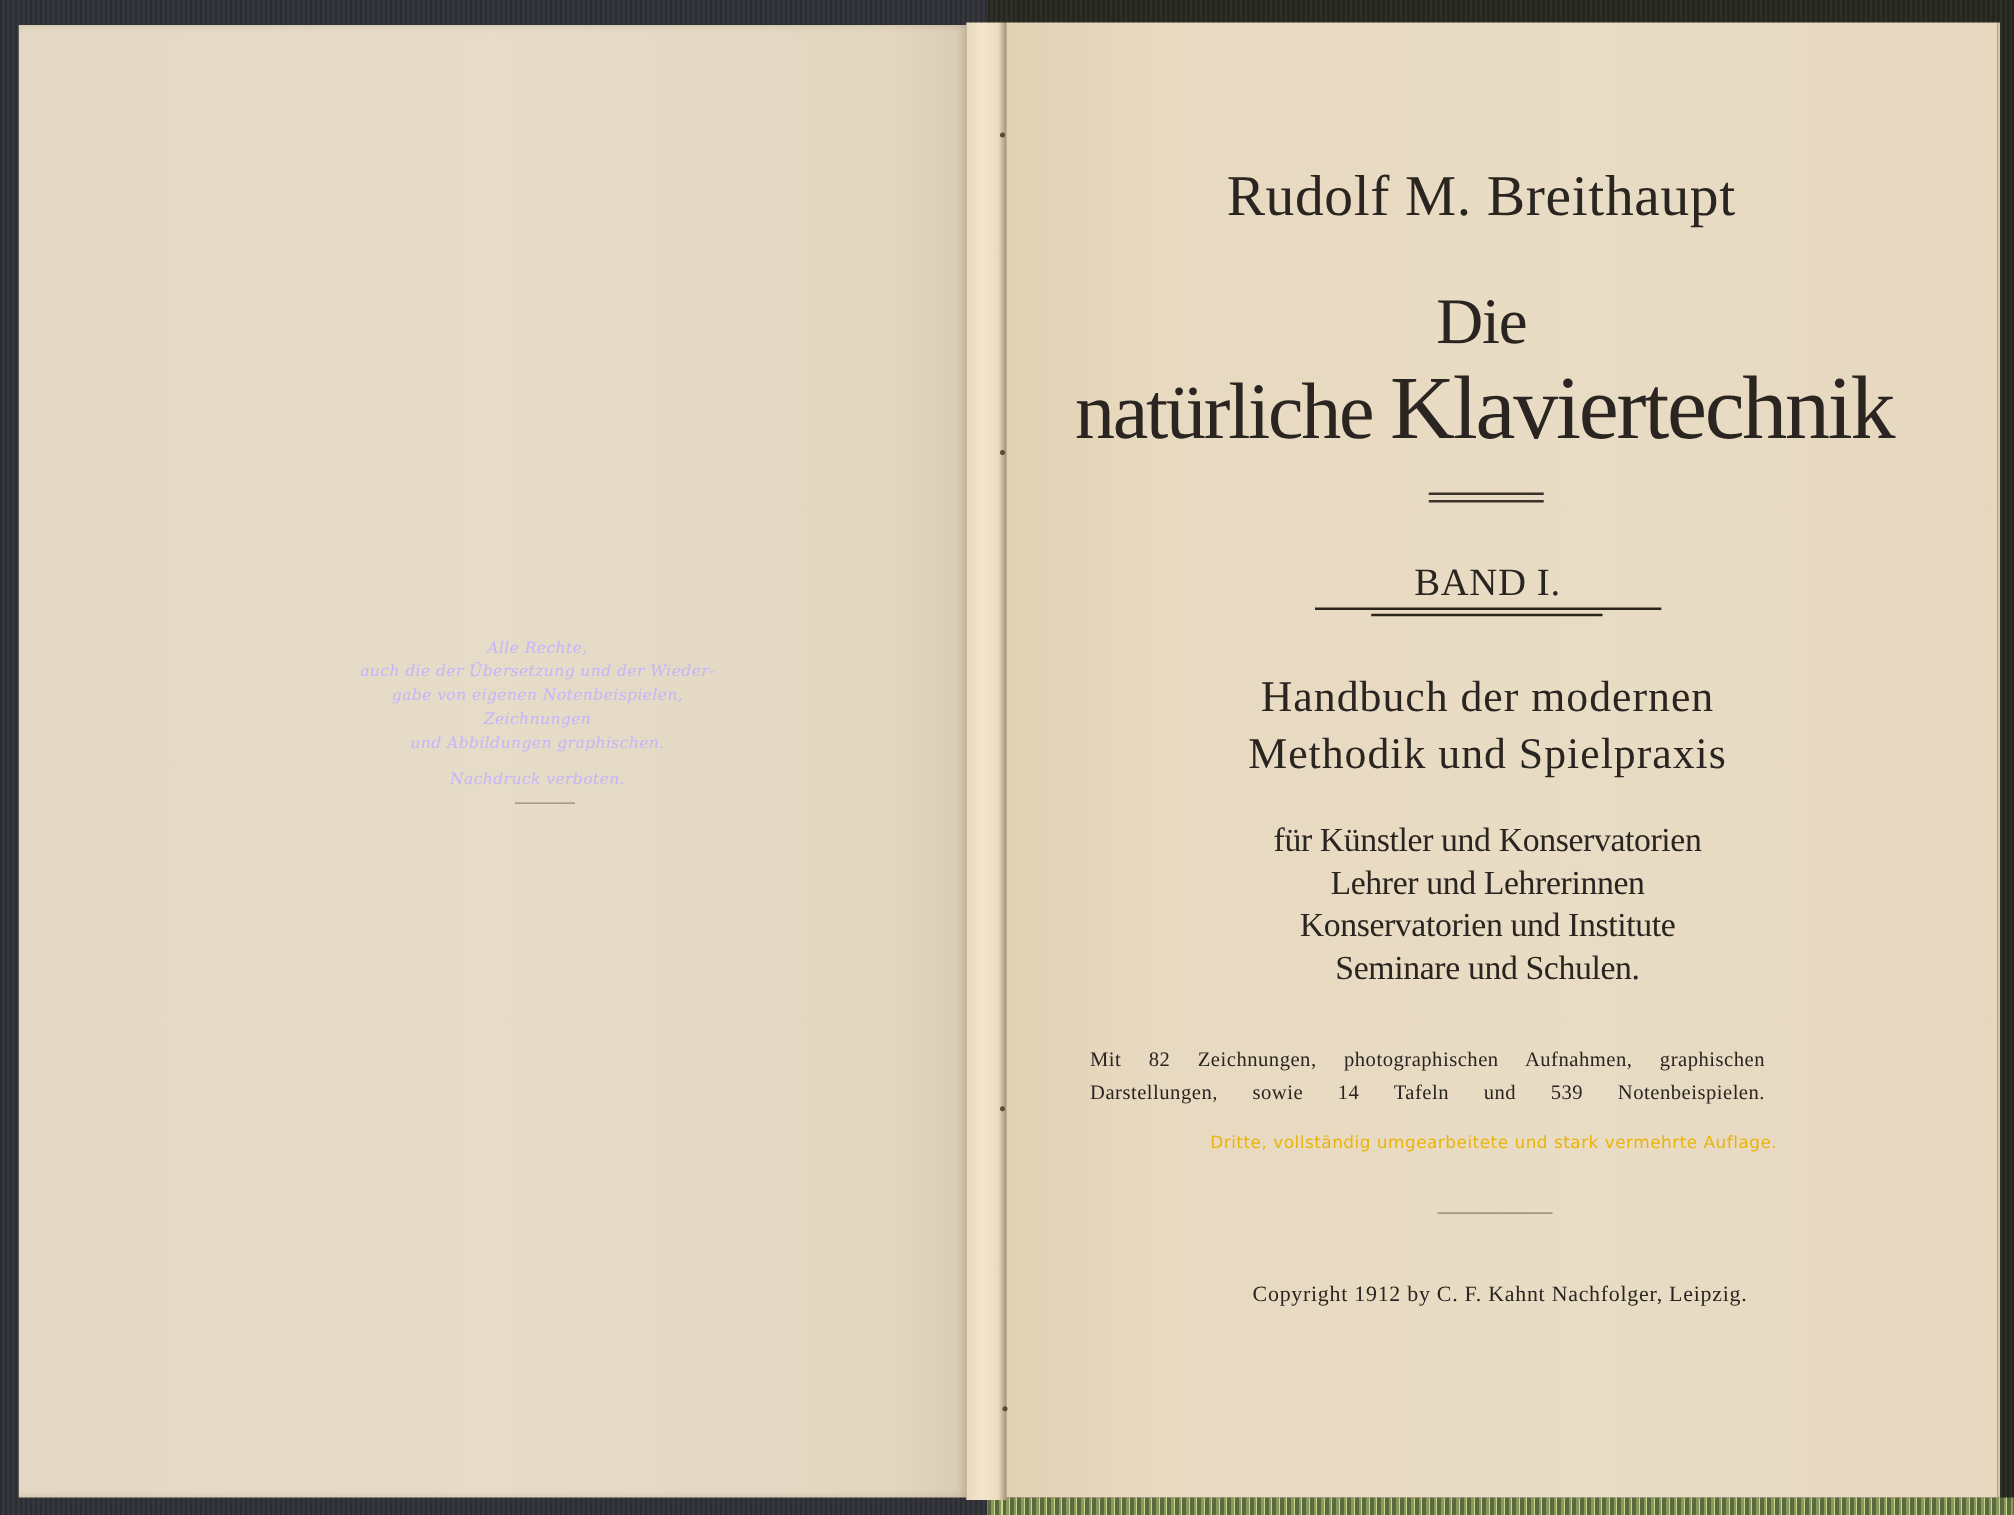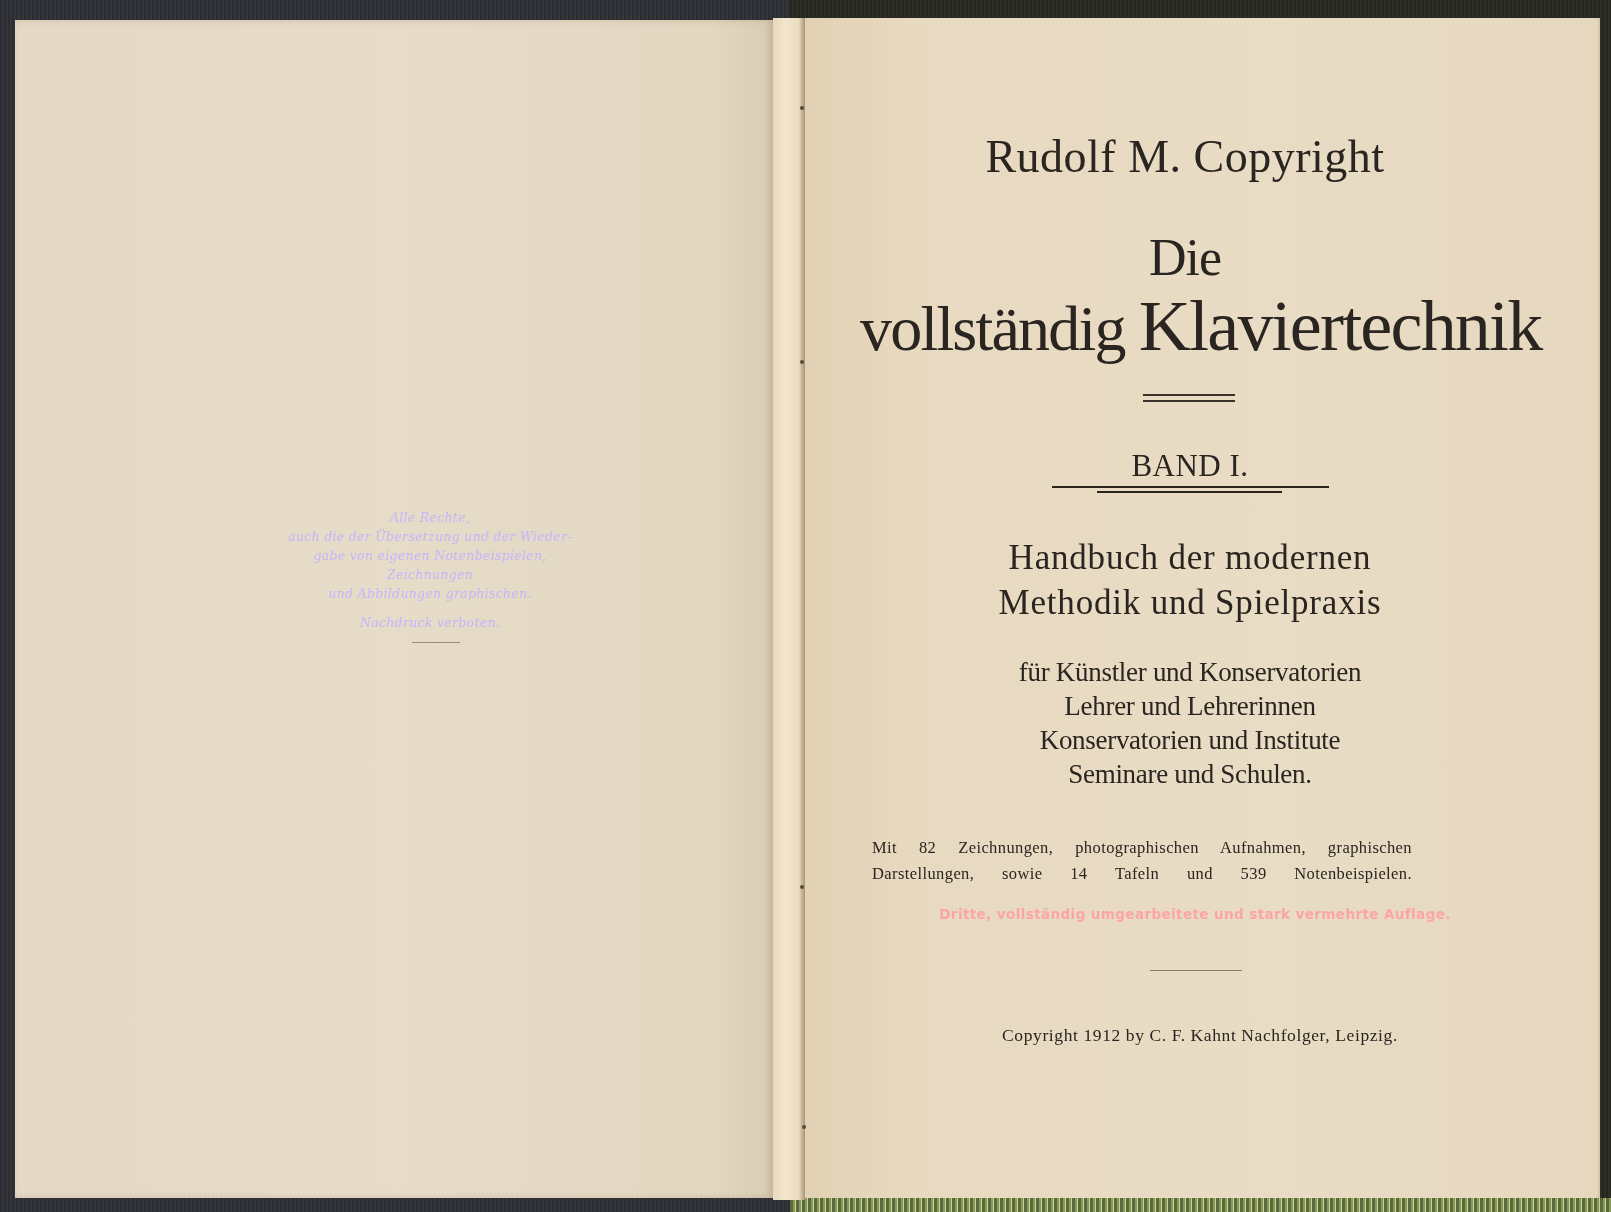--- a/index.html
+++ b/index.html
@@ -53,21 +53,21 @@
   .double-rule { position: absolute; left: 1143px; width: 92px; height: 2px; background: #3a332b; }
 
   .band { left: 1040px; top: 448px; width: 300px; font-size: 31px; letter-spacing: 0.5px; }
   .band-rule1 { position: absolute; left: 1052px; top: 486px; width: 277px; height: 2px; background: #2a241d; }
   .band-rule2 { position: absolute; left: 1097px; top: 491px; width: 185px; height: 2px; background: #2a241d; }
 
   .subtitle { left: 930px; top: 535px; width: 520px; font-size: 35px; line-height: 45px; letter-spacing: 0.8px; }
   .audience { left: 960px; top: 655px; width: 460px; font-size: 27px; line-height: 34px; letter-spacing: -0.3px; }
 
   .illus { left: 872px; top: 835px; width: 540px; font-size: 16.5px; line-height: 26px; letter-spacing: 0.4px; text-align: justify; text-align-last: justify; }
-  .edition { left: 935px; top: 906px; width: 520px; font-family: "DejaVu Sans", "Liberation Sans", sans-serif; font-size: 13.5px; letter-spacing: 0.4px; font-weight: bold; color: #fca5a5; }
+  .edition { left: 935px; top: 906px; width: 520px; font-family: "DejaVu Sans", "Liberation Sans", sans-serif; font-size: 13.5px; letter-spacing: 0.4px; font-weight: normal; color: #eab308; }
   .rule-right { position: absolute; left: 1150px; top: 970px; width: 92px; height: 1px; background: #8a7c66; }
   .copyright { left: 940px; top: 1025px; width: 520px; font-size: 17.5px; letter-spacing: 0.6px; }
 
   .fleck { position: absolute; width: 4px; height: 4px; border-radius: 50%; background: #5a4a38; }
 </style>
 </head>
 <body>
 
 <div class="cover-left"></div>
 <div class="cover-right"></div>
@@ -79,23 +79,23 @@
 
 <div class="center-block rights">
   <div>Alle Rechte,</div>
   <div>auch die der Übersetzung und der Wieder-</div>
   <div>gabe von eigenen Notenbeispielen, Zeichnungen</div>
   <div>und Abbildungen graphischen.</div>
   <div class="reprint">Nachdruck verboten.</div>
 </div>
 <div class="rule-left"></div>
 
-<div class="center-block author">Rudolf M. Copyright</div>
+<div class="center-block author">Rudolf M. Breithaupt</div>
 <div class="center-block title-die">Die</div>
-<div class="center-block title-main"><span>vollständig </span><span class="big">Klaviertechnik</span></div>
+<div class="center-block title-main"><span>natürliche </span><span class="big">Klaviertechnik</span></div>
 
 <div class="double-rule" style="top:394px;"></div>
 <div class="double-rule" style="top:400px;"></div>
 
 <div class="center-block band">BAND I.</div>
 <div class="band-rule1"></div>
 <div class="band-rule2"></div>
 
 <div class="center-block subtitle">
   <div>Handbuch der modernen</div>

